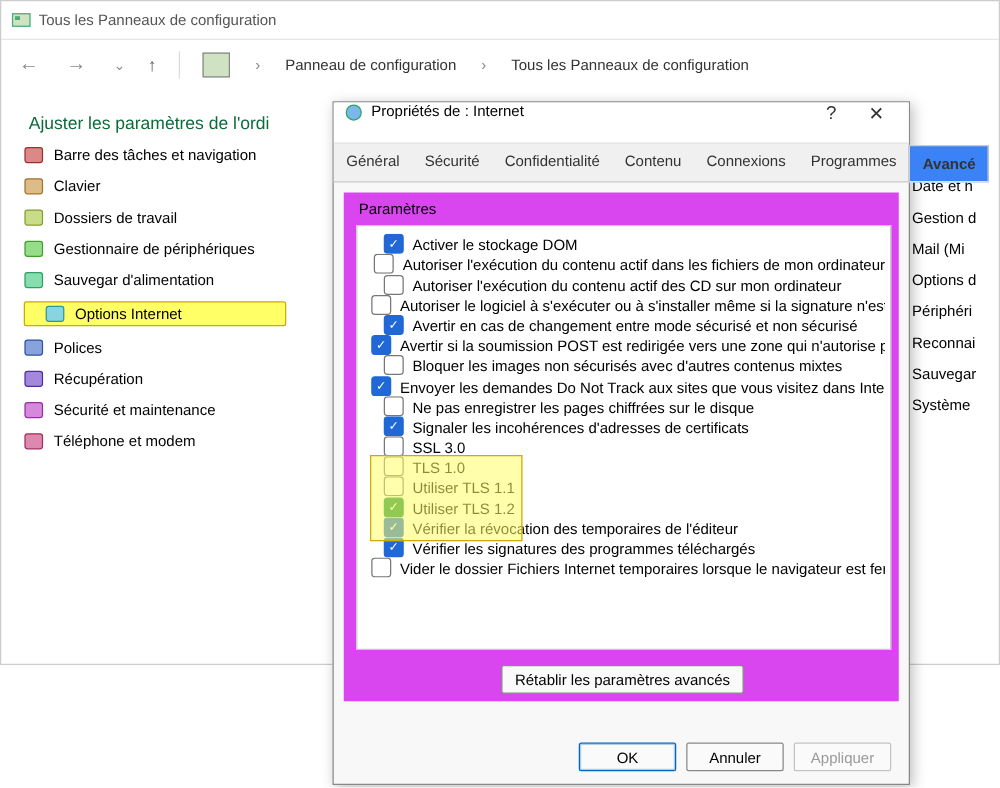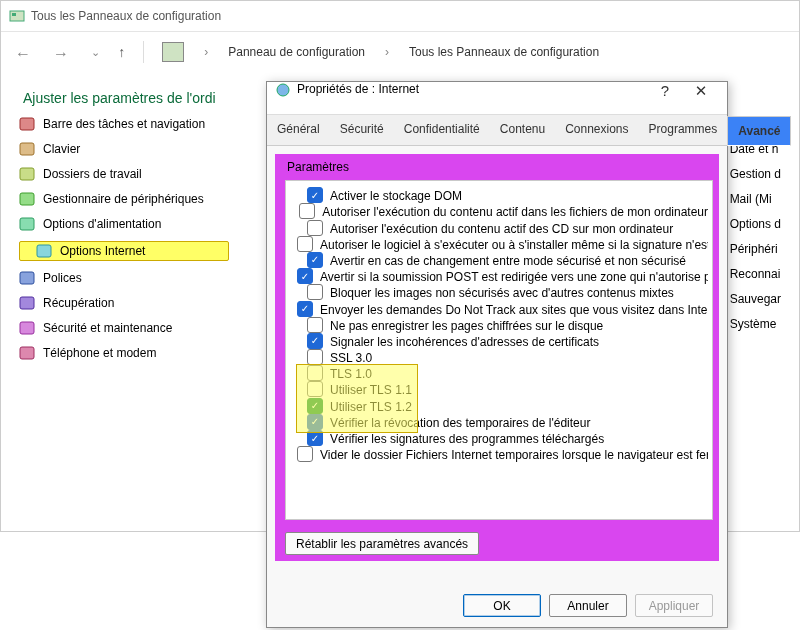--- a/index.html
+++ b/index.html
@@ -35,21 +35,21 @@
 .row{display:flex;align-items:flex-end;gap:7px;height:16.2px;white-space:nowrap;overflow:hidden}
 .row .pad{width:10px}
 .cb{width:14px;height:14px;border:1px solid #777;border-radius:3px;display:inline-flex;align-items:center;justify-content:center;flex:0 0 14px}
 .cb.checked{background:#1f68d6;border-color:#1f68d6;color:#fff;font-size:10px}
 .cb.checked::after{content:"✓"}
 .cb.checked.blue{background:#1f68d6}
 .cb.unchecked{background:#fff}
 .cb.green{background:#0a8a3a;border-color:#0a8a3a;color:#fff;font-size:10px}
 .cb.green::after{content:"✓"}
 .hl-box{position:absolute;border:1px solid #ccaa00;background:rgba(255,255,102,.55);pointer-events:none}
-.restore-row{display:flex;justify-content:flex-start;margin:12px 2px 0 0}
+.restore-row{display:flex;justify-content:center;margin:12px 2px 0 0}
 .win-btn{min-width:78px;height:23px;border:1px solid #888;background:#fafafa;border-radius:2px;font-size:12px;padding:0 10px}
 .dlg-foot{position:absolute;bottom:10px;right:14px;display:flex;gap:8px}
 .win-btn.default{border-color:#0067c0;box-shadow:inset 0 0 0 1px rgba(0,103,192,.3)}
 .win-btn.disabled{color:#9a9a9a;border-color:#c3c3c3}
 .blue-link{color:#000000}
 svg{display:block}
 </style>
 </head>
 <body>
 
@@ -116,21 +116,21 @@
             </svg>
           </span>
           <span class="blue-link">Gestionnaire de périphériques</span>
         </div>
         <div class="item">
           <span class="ii">
             <svg width="16" height="16">
               <rect x="1" y="2" width="14" height="12" rx="2" fill="hsl(148,55%,70%)" stroke="hsl(148,55%,40%)"></rect>
             </svg>
           </span>
-          <span class="blue-link">Options d'alimentation</span>
+          <span class="blue-link">Sauvegar d'alimentation</span>
         </div>
         <div class="item hl">
           <span class="ii">
             <svg width="16" height="16">
               <rect x="1" y="2" width="14" height="12" rx="2" fill="hsl(185,55%,70%)" stroke="hsl(185,55%,40%)"></rect>
             </svg>
           </span>
           <span class="blue-link">Options Internet</span>
         </div>
         <div class="item">

